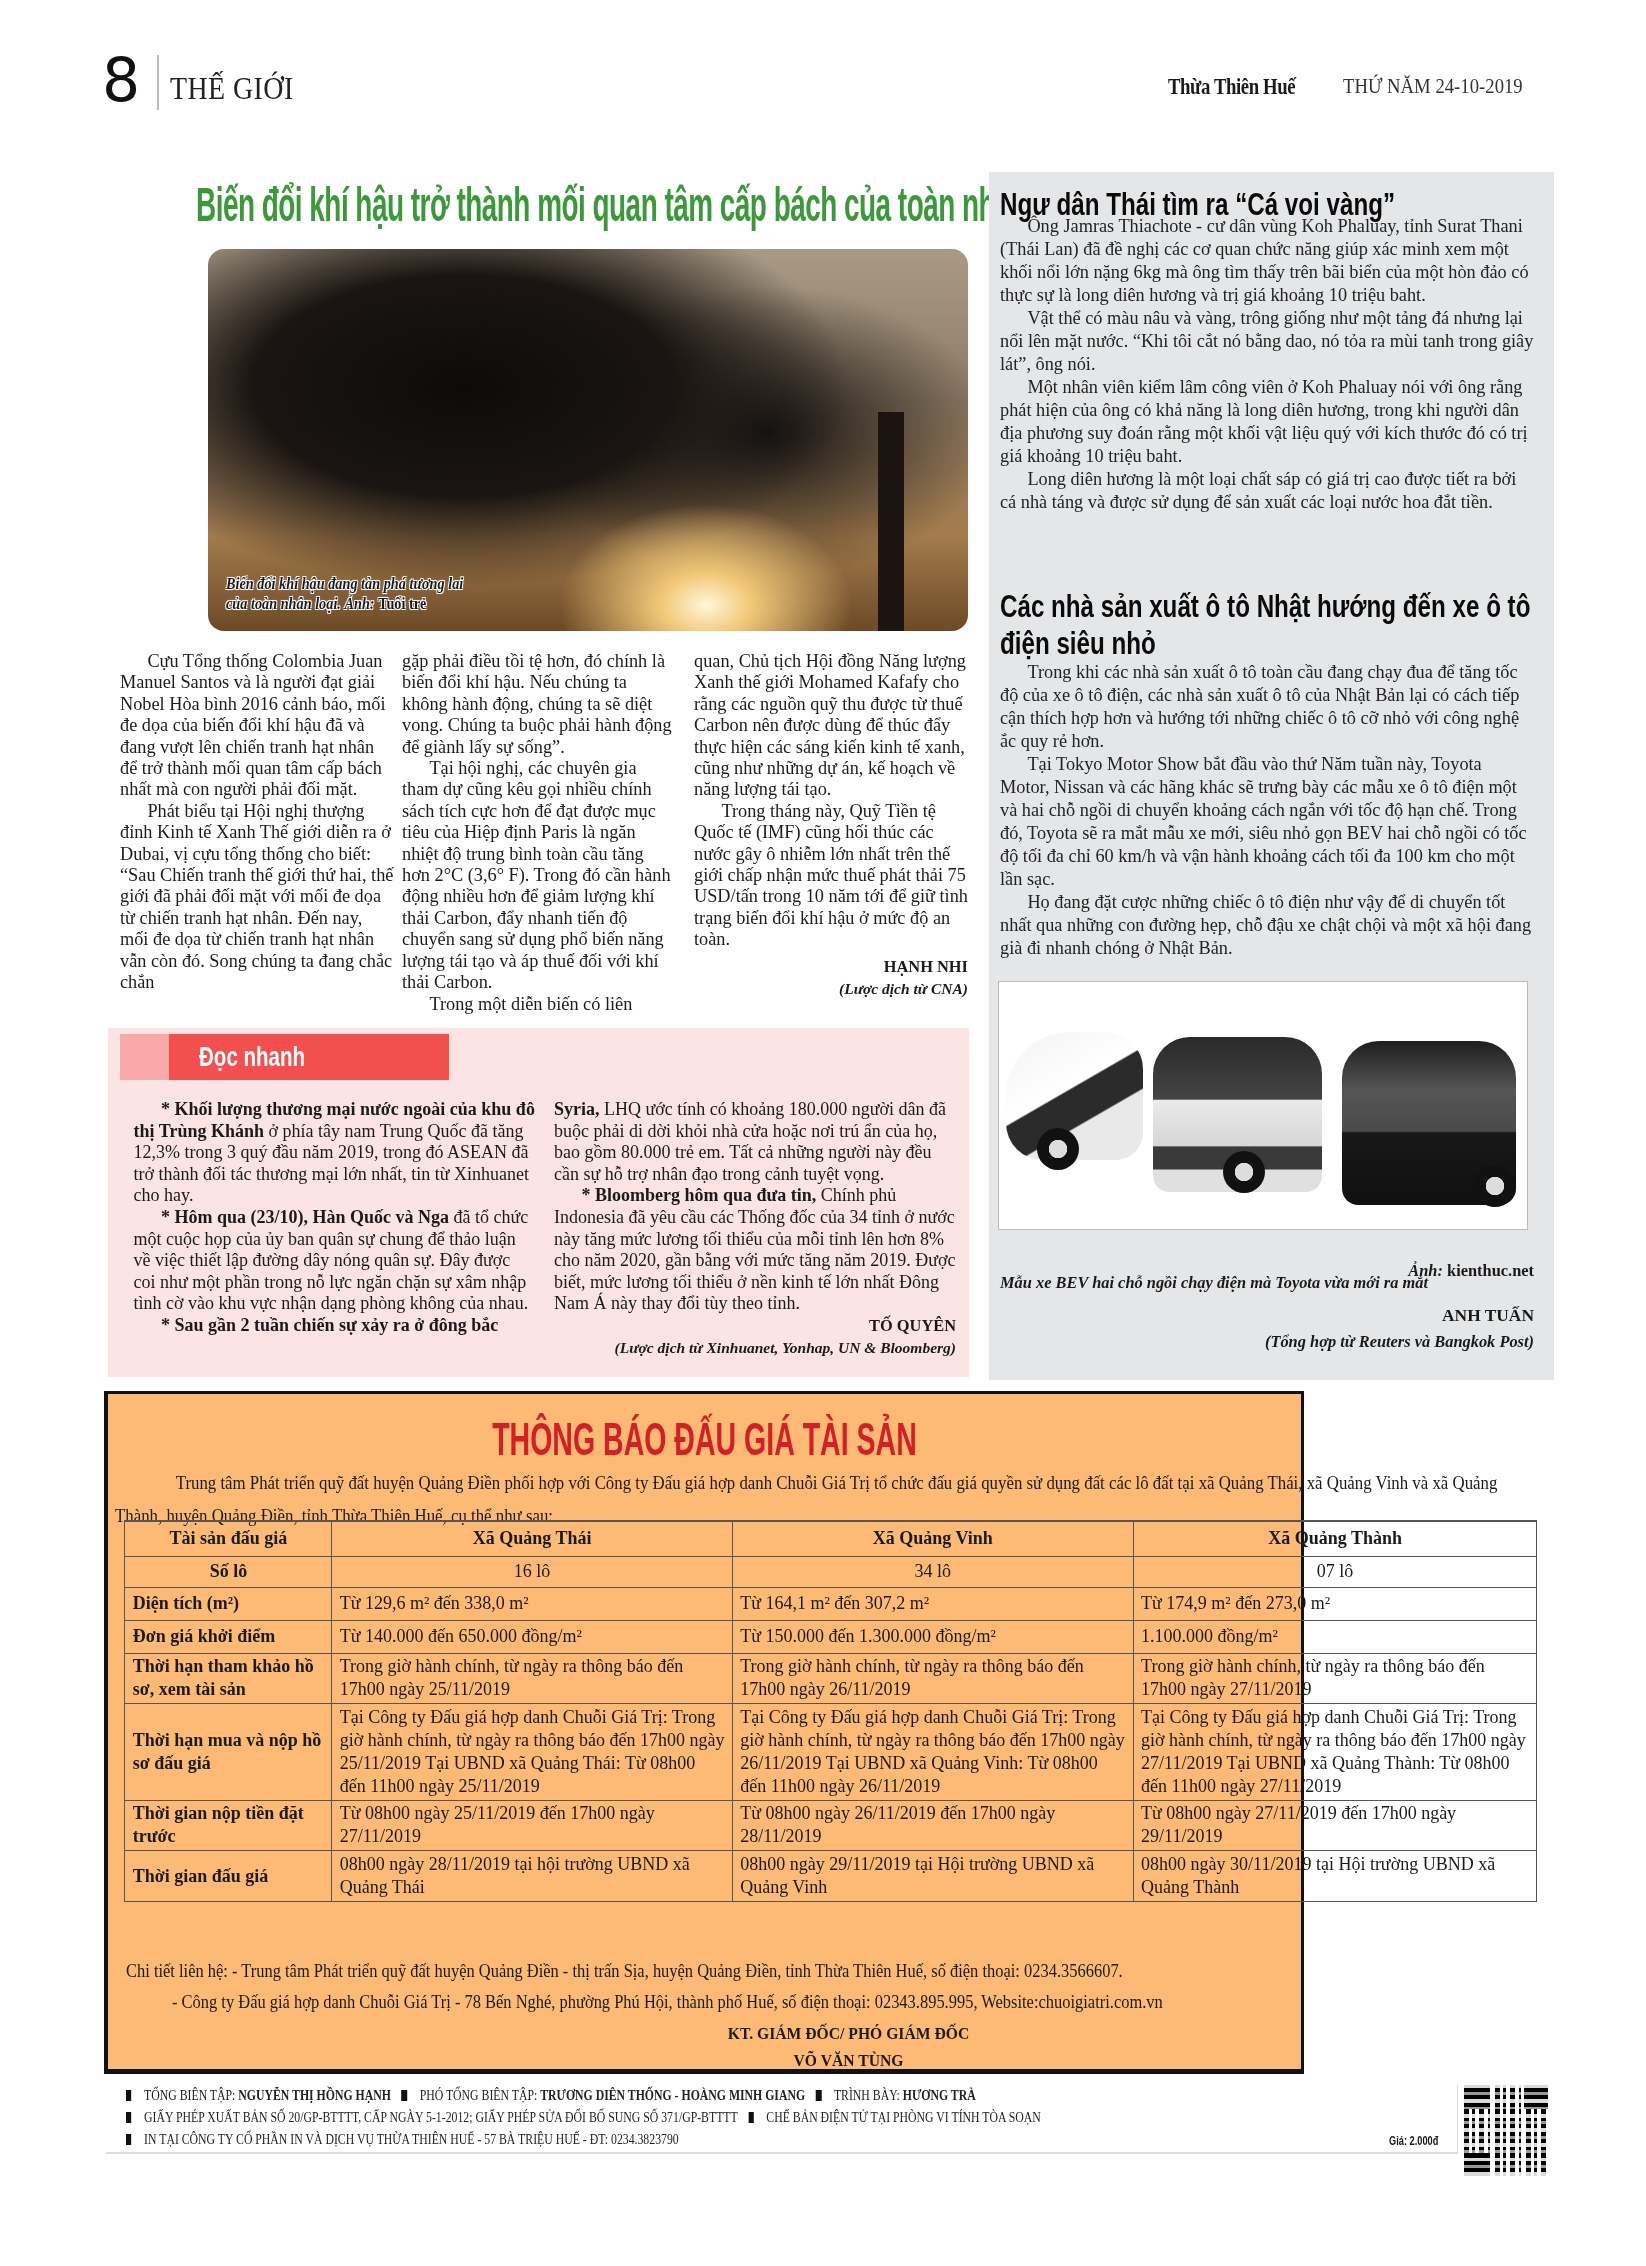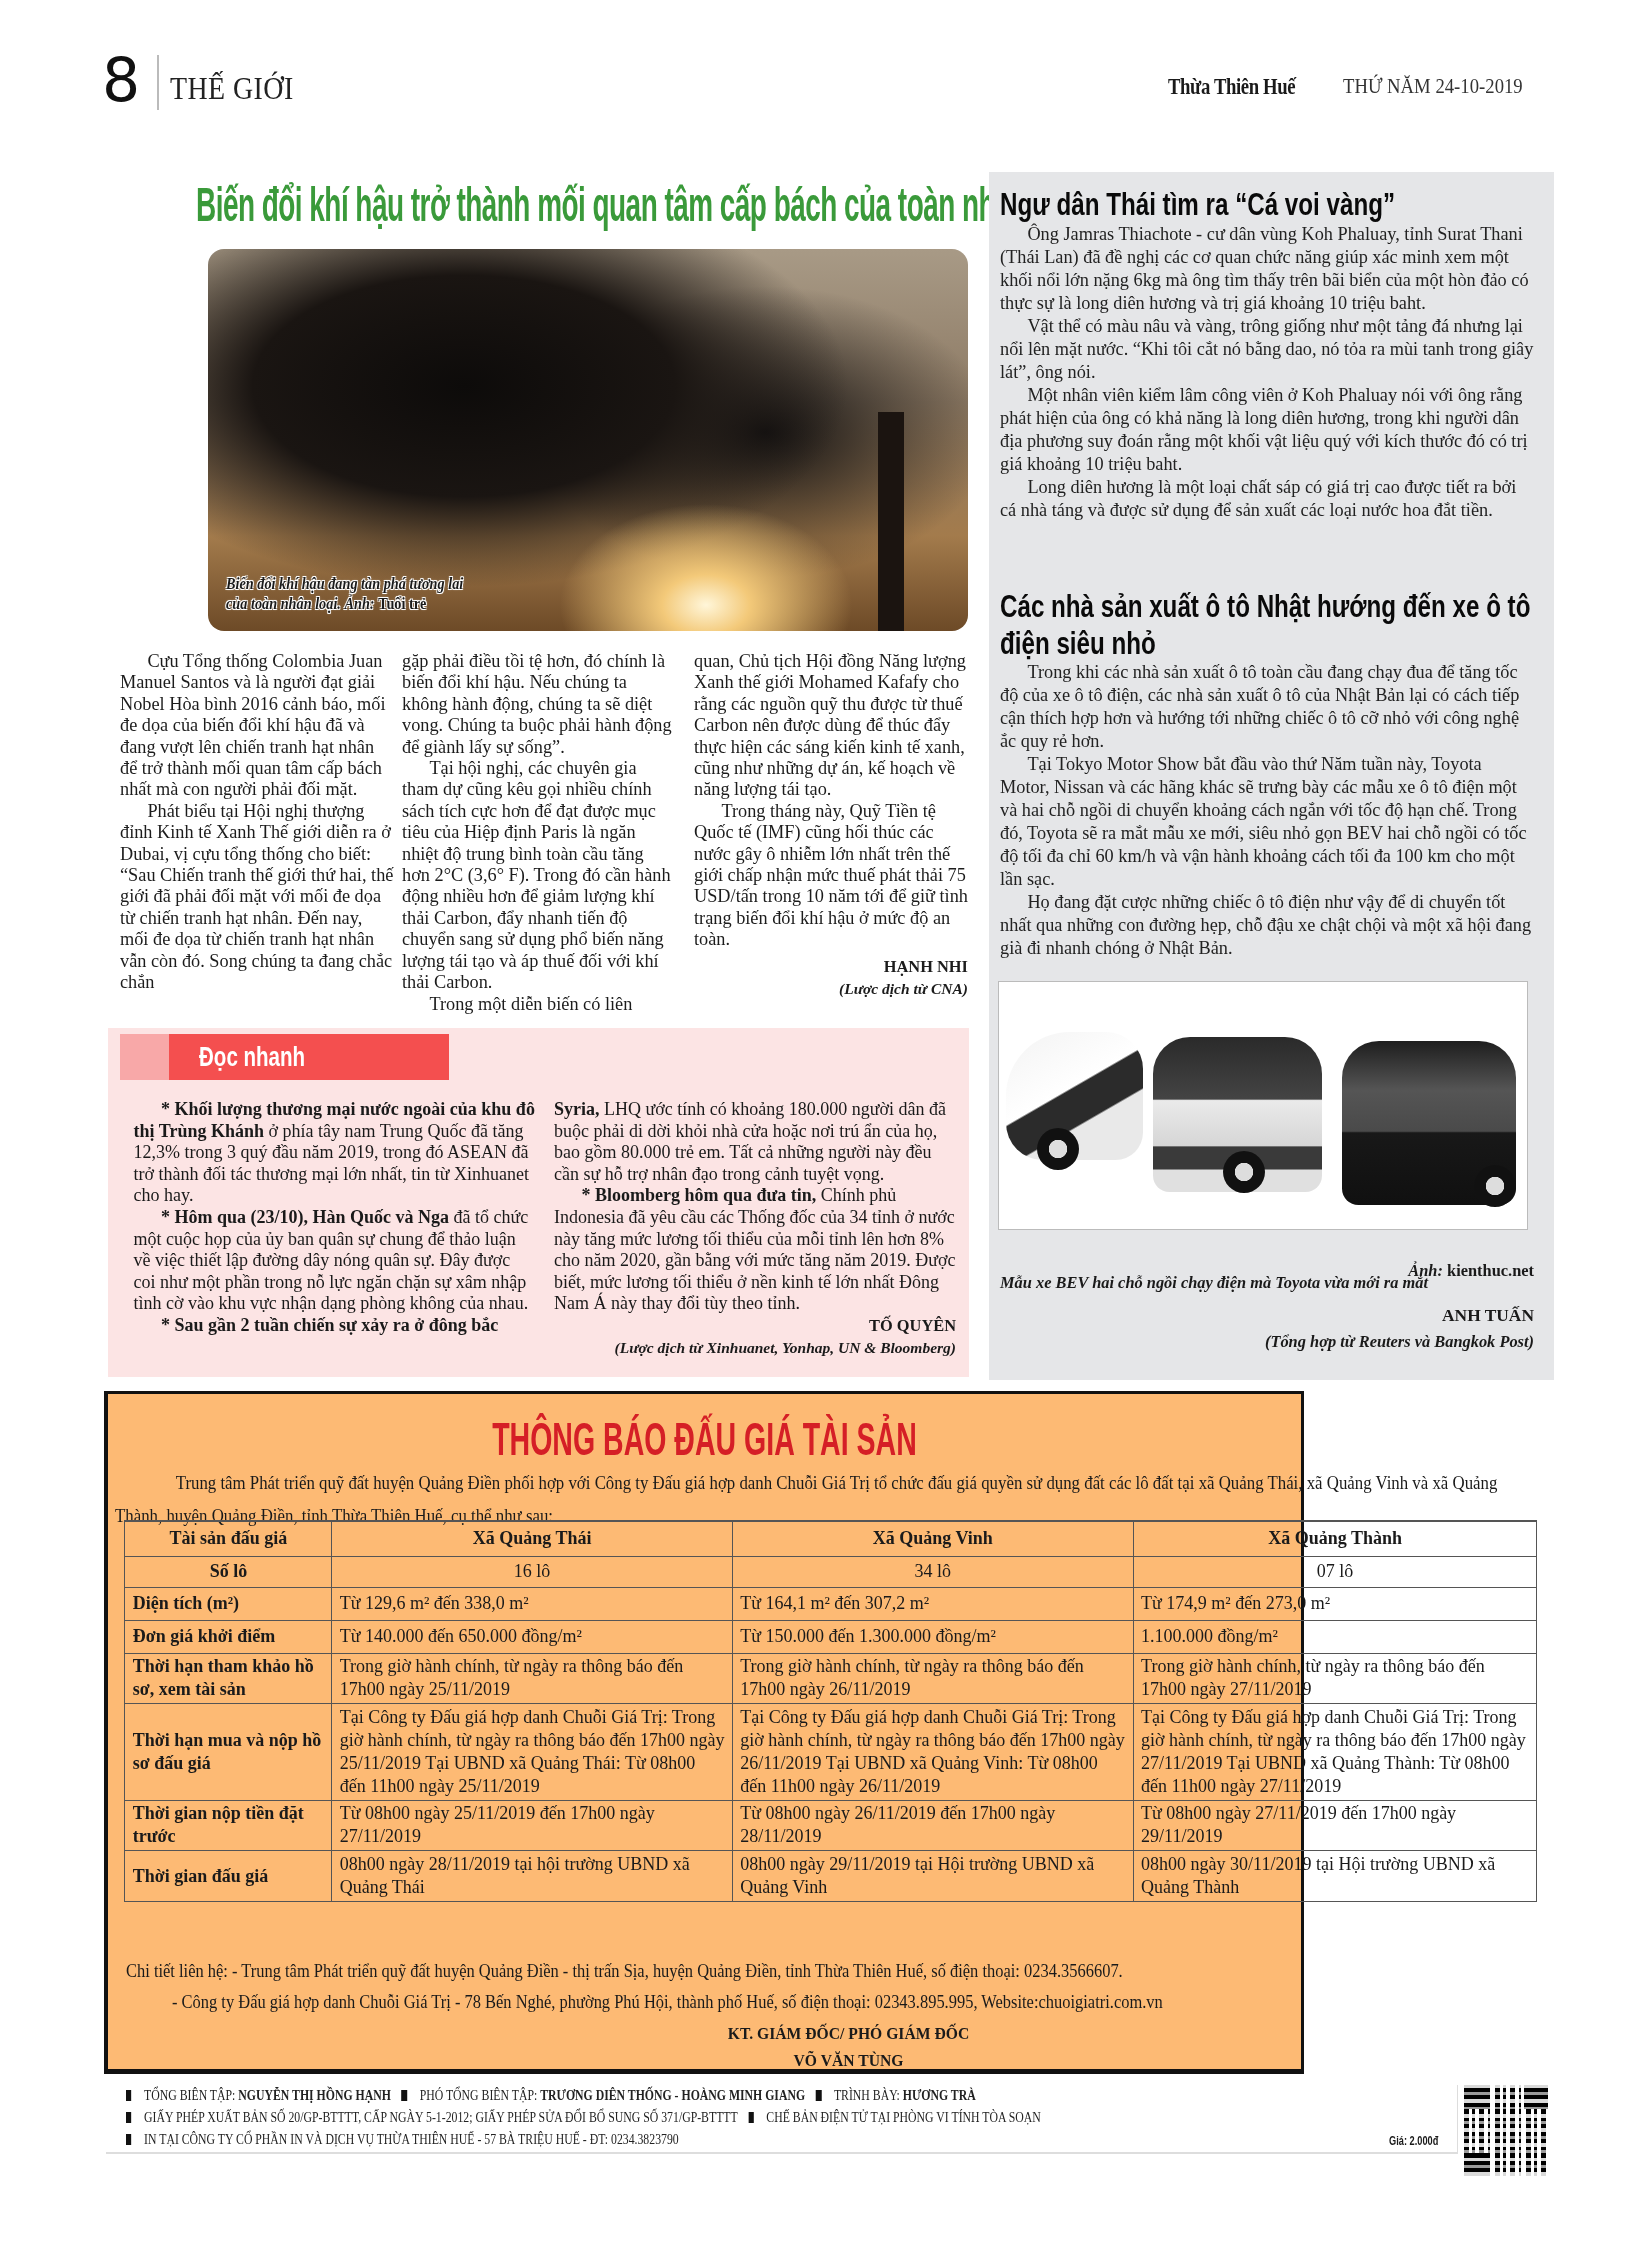--- a/index.html
+++ b/index.html
@@ -49,21 +49,21 @@
   .qr-byline { text-align: right; font-weight: 700; font-size: 16.4px; }
   .qr-source { text-align: right; font-weight: 700; font-style: italic; font-size: 15.5px; }
 
   
   .sidebar { position: absolute; left: 989px; top: 172px; width: 565px; height: 1208px; background: #e5e6e8; }
   .sb-title { position: absolute; left: 11px; font-family: "Liberation Sans", sans-serif; font-weight: 700; font-size: 31px; color: #0a0a0a; line-height: 37px; transform: scaleX(0.78); transform-origin: left; }
   .sb-title1 { top: 13.7px; white-space: nowrap; }
   .sb-title2 { top: 416px; width: 681px; }
   .sb-body { position: absolute; left: 11px; width: 535px; font-size: 18.3px; line-height: 23px; color: #222; }
   .sb-body p { text-indent: 27.4px; }
-  .sb-body1 { top: 51px; }
+  .sb-body1 { top: 43px; }
   .sb-body2 { top: 489px; }
   .car-photo { position: absolute; left: 9.1px; top: 809px; width: 530px; height: 249px; background: #ffffff; border: 0.9px solid #bbb; overflow: hidden; }
   .car { position: absolute; border-radius: 37px 37px 16.4px 16.4px; }
   .car.a { left: 7.3px; top: 50px; width: 137px; height: 128px; background: linear-gradient(150deg, #f3f3f3 0%, #ffffff 45%, #2b2b2b 46%, #2b2b2b 65%, #e9e9e9 66%); border-radius: 64px 37px 27.4px 37px; }
   .car.b { left: 154px; top: 55px; width: 169px; height: 155px; background: linear-gradient(180deg, #2a2a2a 0%, #444 40%, #eaeaea 41%, #d6d6d6 70%, #3a3a3a 71%, #3a3a3a 85%, #e0e0e0 86%); }
   .car.c { left: 343px; top: 59px; width: 174px; height: 164px; background: linear-gradient(180deg, #1e1e1e 0%, #555 30%, #4a4a4a 55%, #181818 56%, #101010 100%); }
   .wheel { position: absolute; width: 42px; height: 42px; border-radius: 50%; background: radial-gradient(circle, #ddd 0 30%, #111 32% 100%); }
   .car-caption { position: absolute; left: 11px; top: 1067px; width: 535px; font-size: 16.4px; font-style: italic; font-weight: 700; line-height: 20px; margin-top: 34px; }
   .car-credit { position: absolute; right: 20px; top: 1089px; font-size: 16.4px; font-weight: 700; }
   .car-credit i { font-weight: 700; }

